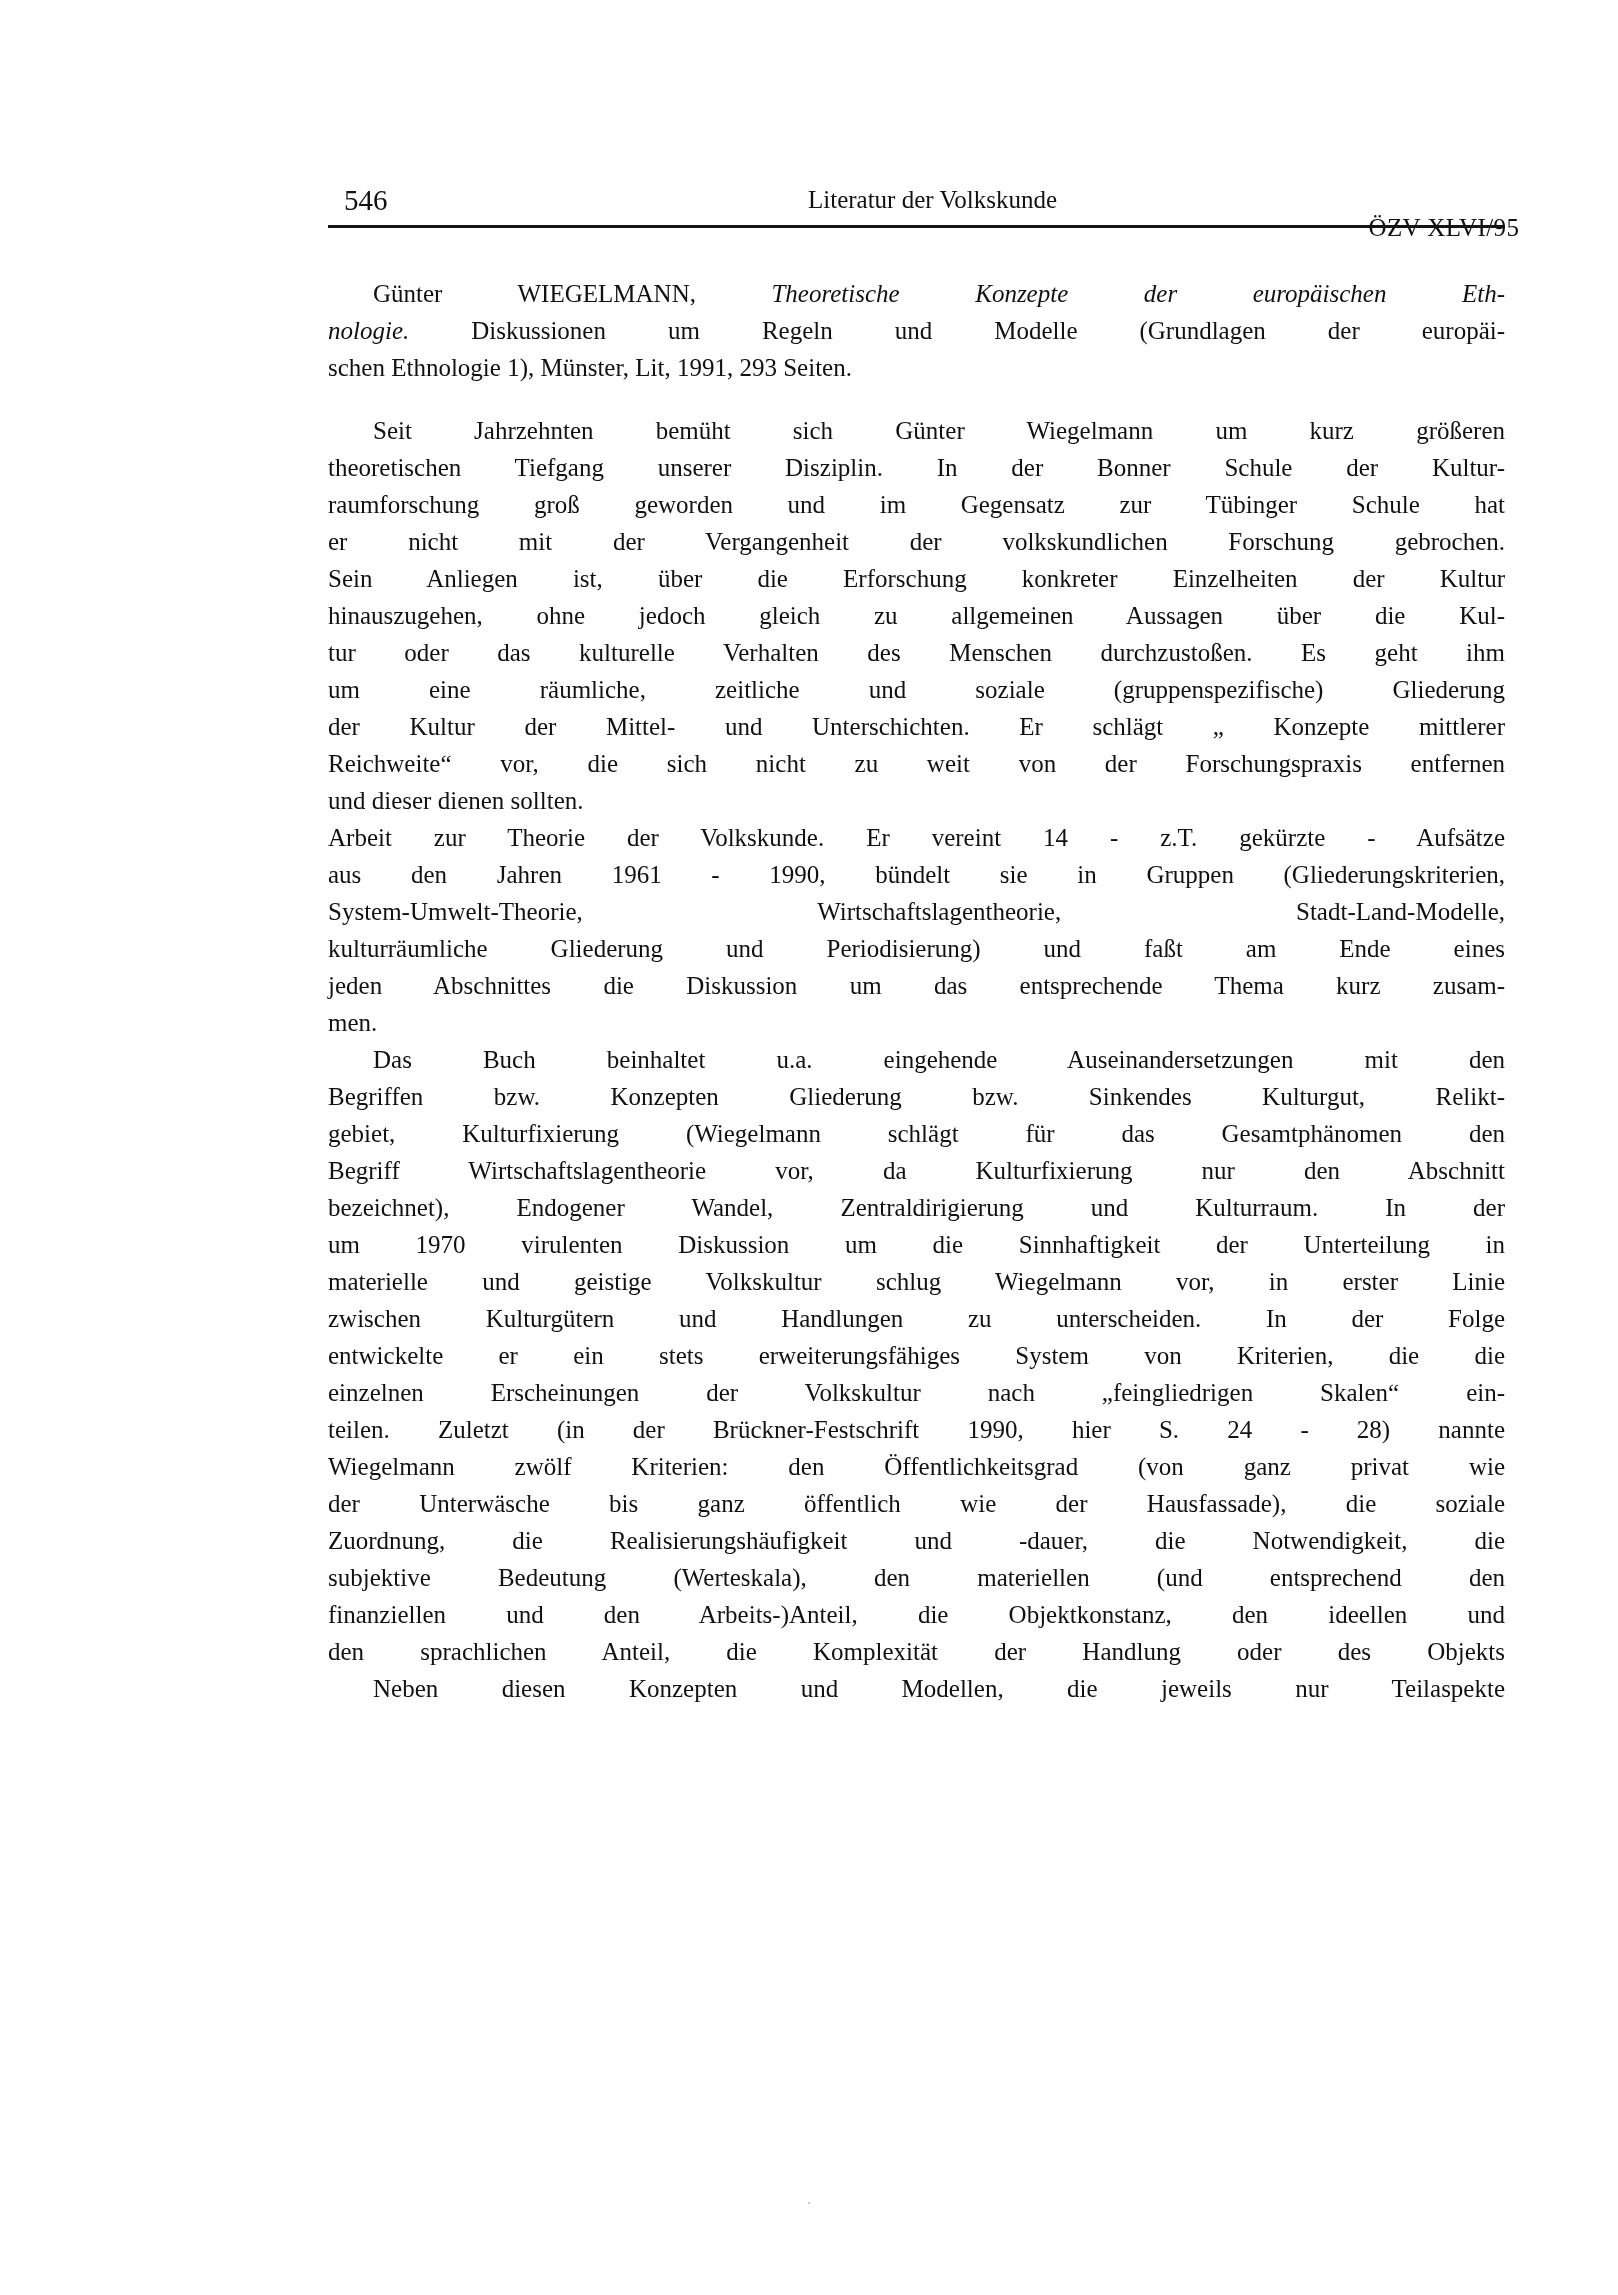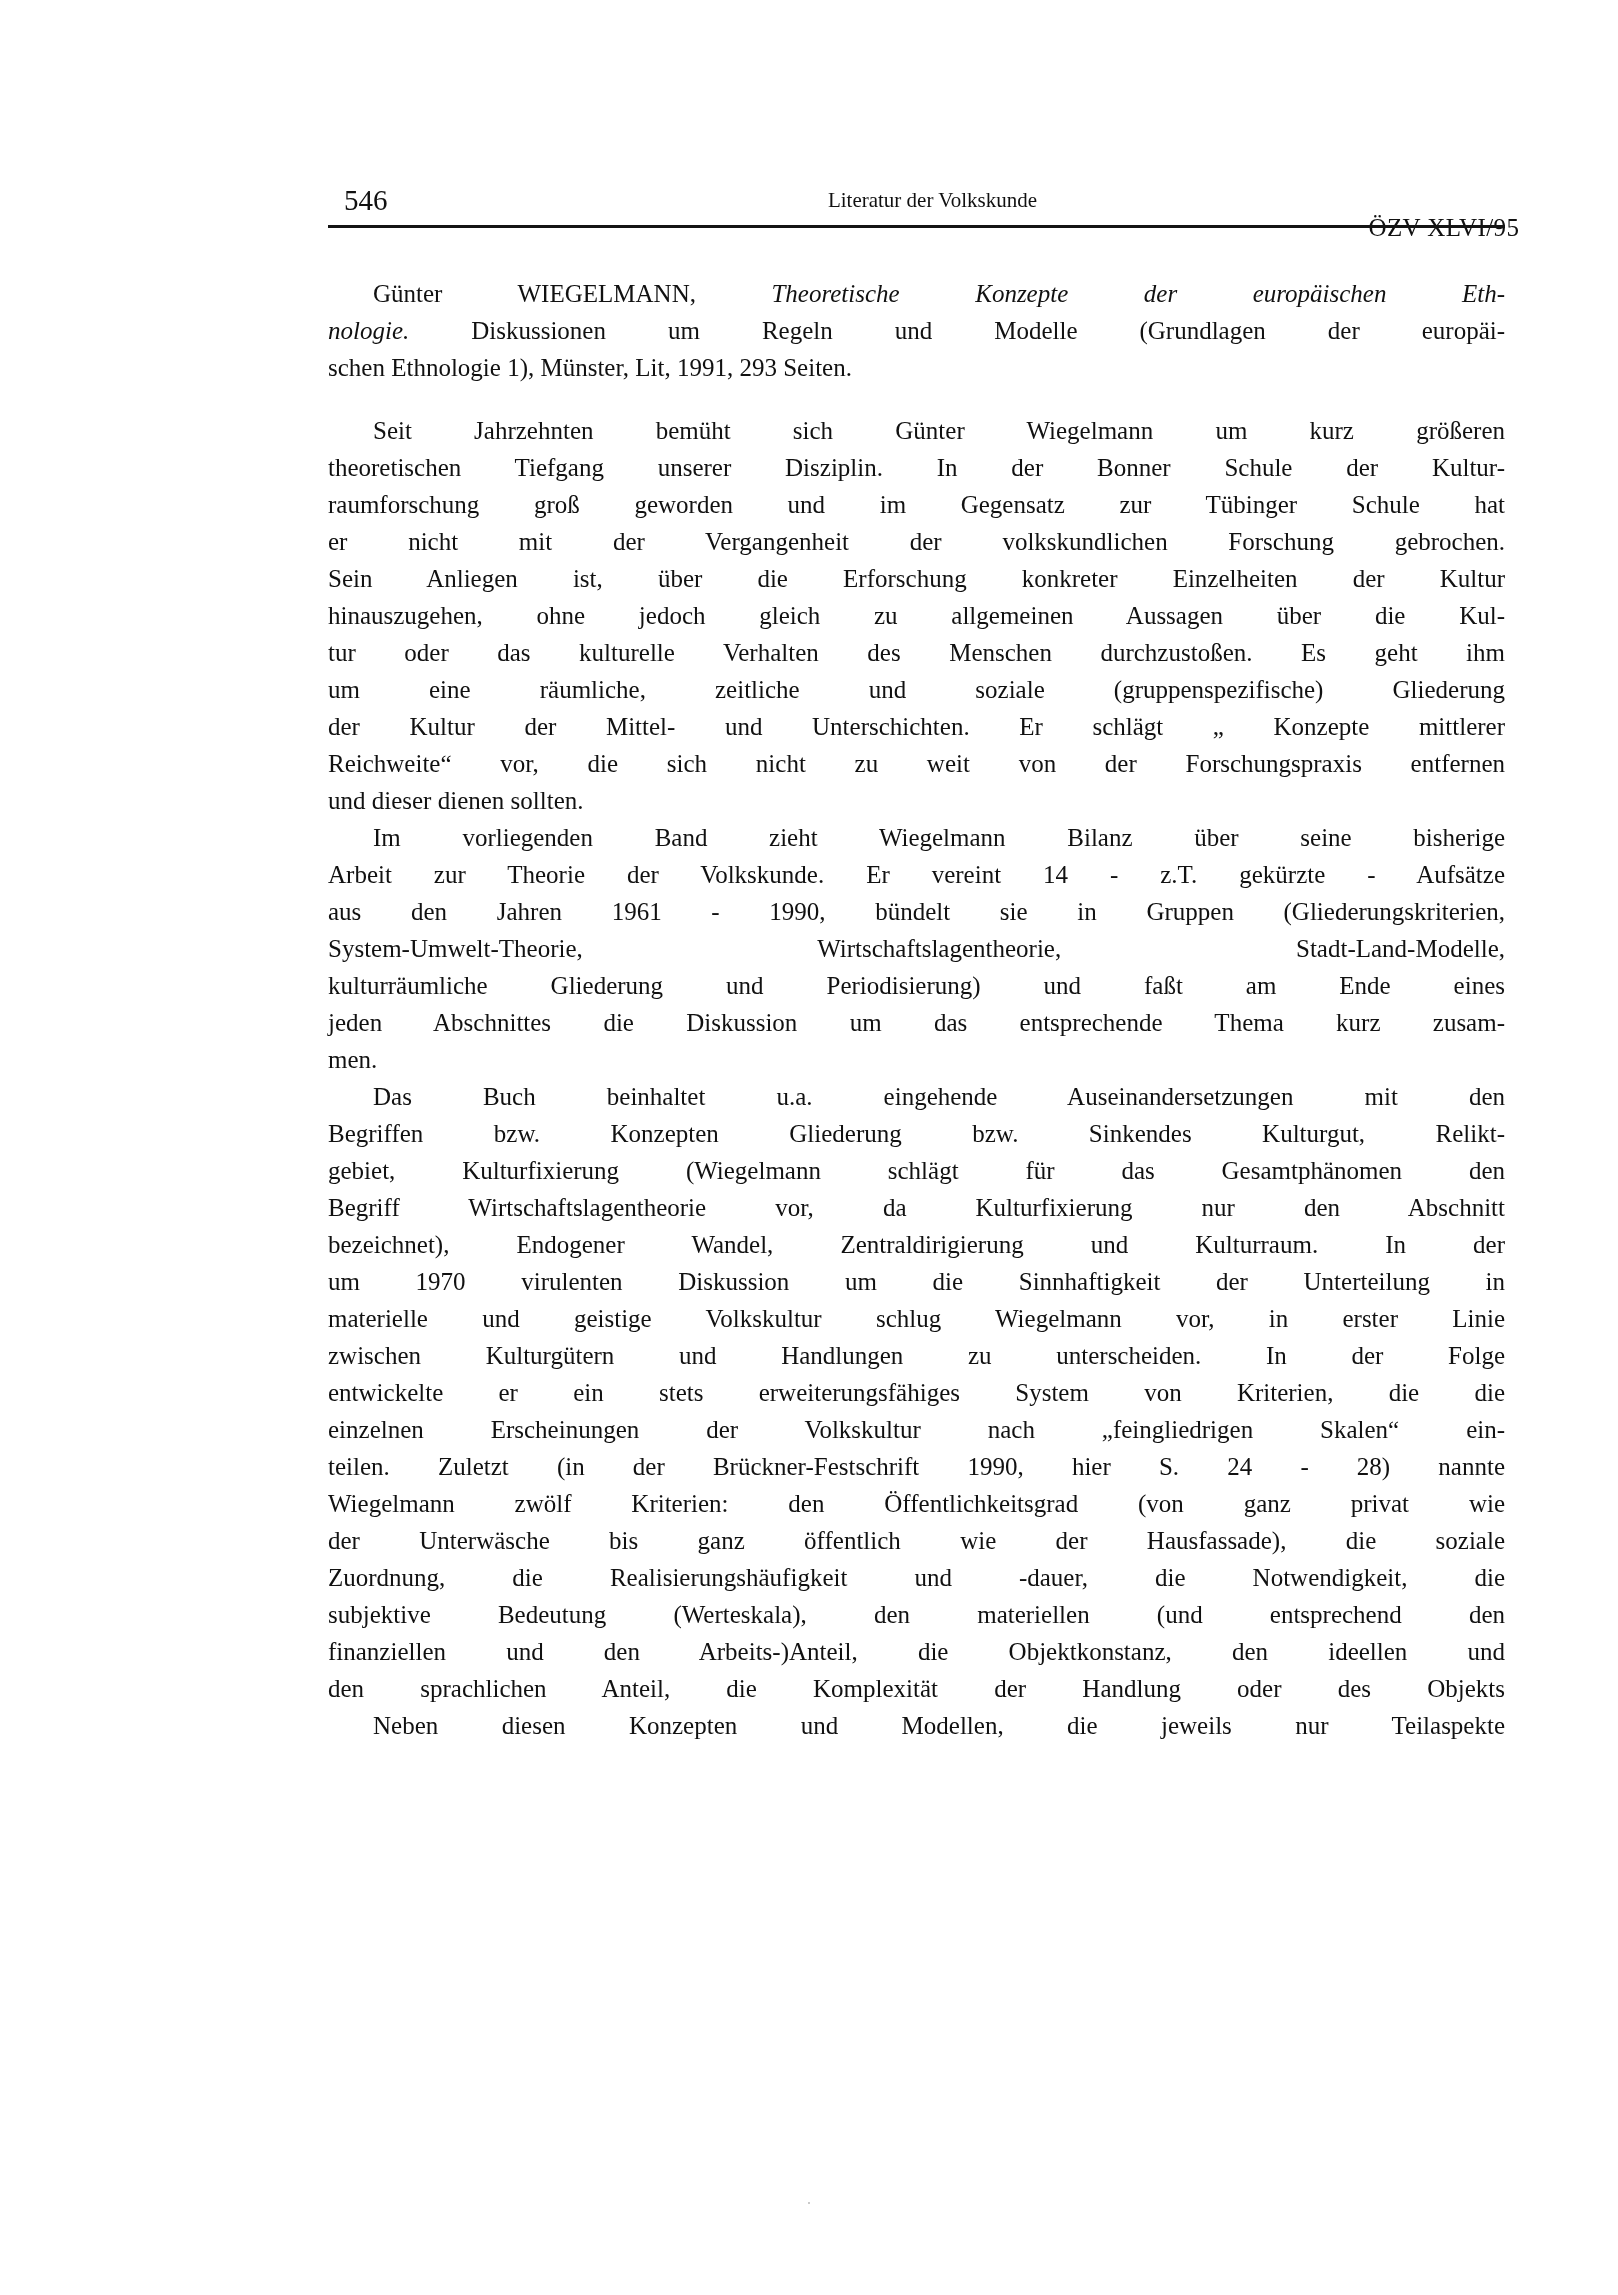--- a/index.html
+++ b/index.html
@@ -2,21 +2,21 @@
 <html style="font-size:13px"><head>
 <meta charset="utf-8">
 <style>
   html, body { margin: 0; padding: 0; background: #ffffff; }
   body { width: 1618px; height: 2295px; position: relative; overflow: hidden;
          font-family: "Liberation Serif", "DejaVu Serif", serif; color: #111111; }
   .page { position: absolute; left: 328px; top: 0; width: 1177px; }
   .running-head { position: absolute; top: 180px; left: 16px; width: 1177px; height: 40px;
                   font-size: 27.5px; line-height: 40px; }
   .rh-page { position: absolute; left: 0; top: 0; font-size: 29px; }
-  .rh-title { position: absolute; left: 0; width: 100%; top: 0; text-align: center; font-size: 21px; }
+  .rh-title { position: absolute; left: 0; width: 100%; top: 0; text-align: center; font-size: 25px; }
   .rh-volume { position: absolute; right: 1.6px; top: 0; font-size: 25px; letter-spacing: 0.4px; margin-top: 28px; }
   .rule { position: absolute; top: 225px; left: 0; width: 1177px; height: 3.2px; background: #141414; }
   .body { position: absolute; top: 275px; left: 0; width: 1177px; font-size: 25px; }
   .line { display: block; height: 37px; line-height: 37px; white-space: nowrap;
           text-align: justify; text-align-last: justify; }
   .line.last { text-align-last: left; }
   .line.indent { padding-left: 45px; }
   .para-gap { height: 26px; }
   .it { font-style: italic; }
   .speck { position: absolute; left: 808px; top: 2202px; width: 2.4px; height: 2.4px; background: #b8b8b8; border-radius: 50%; }
@@ -51,21 +51,20 @@
       <span class="line">Sein Anliegen ist, über die Erforschung konkreter Einzelheiten der Kultur</span>
       <span class="line">hinauszugehen, ohne jedoch gleich zu allgemeinen Aussagen über die Kul-</span>
       <span class="line">tur oder das kulturelle Verhalten des Menschen durchzustoßen. Es geht ihm</span>
       <span class="line">um eine räumliche, zeitliche und soziale (gruppenspezifische) Gliederung</span>
       <span class="line">der Kultur der Mittel- und Unterschichten. Er schlägt „ Konzepte mittlerer</span>
       <span class="line">Reichweite“ vor, die sich nicht zu weit von der Forschungspraxis entfernen</span>
       <span class="line last">und dieser dienen sollten.</span>
     </div>
 
     <div class="paragraph">
-      <span class="line indent">Im vorliegenden Band zieht Wiegelmann Bilanz über seine bisherige</span>
       <span class="line">Arbeit zur Theorie der Volkskunde. Er vereint 14 - z.T. gekürzte - Aufsätze</span>
       <span class="line">aus den Jahren 1961 - 1990, bündelt sie in Gruppen (Gliederungskriterien,</span>
       <span class="line">System-Umwelt-Theorie, Wirtschaftslagentheorie, Stadt-Land-Modelle,</span>
       <span class="line">kulturräumliche Gliederung und Periodisierung) und faßt am Ende eines</span>
       <span class="line">jeden Abschnittes die Diskussion um das entsprechende Thema kurz zusam-</span>
       <span class="line last">men.</span>
     </div>
 
     <div class="paragraph">
       <span class="line indent">Das Buch beinhaltet u.a. eingehende Auseinandersetzungen mit den</span>

